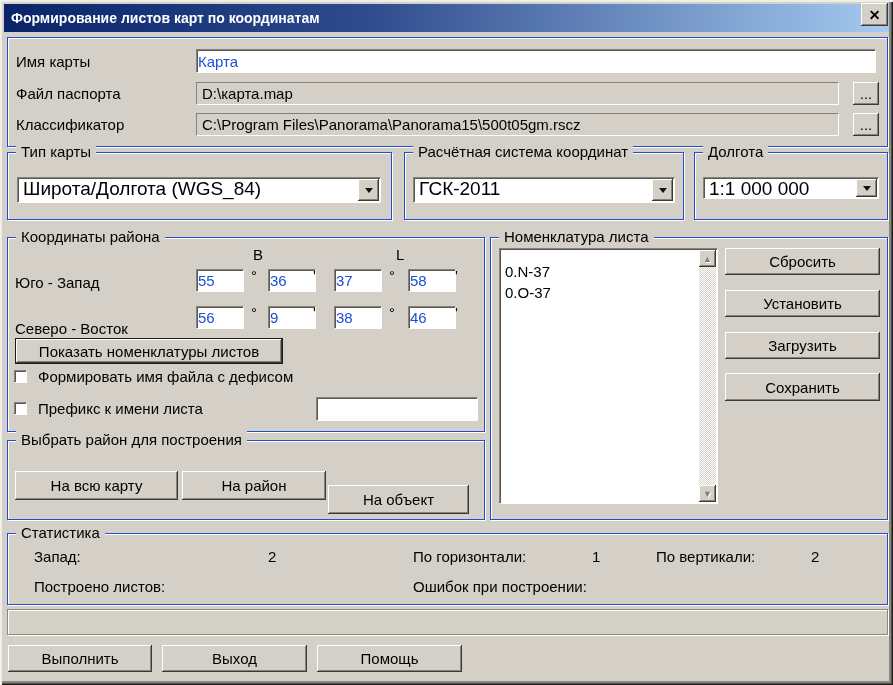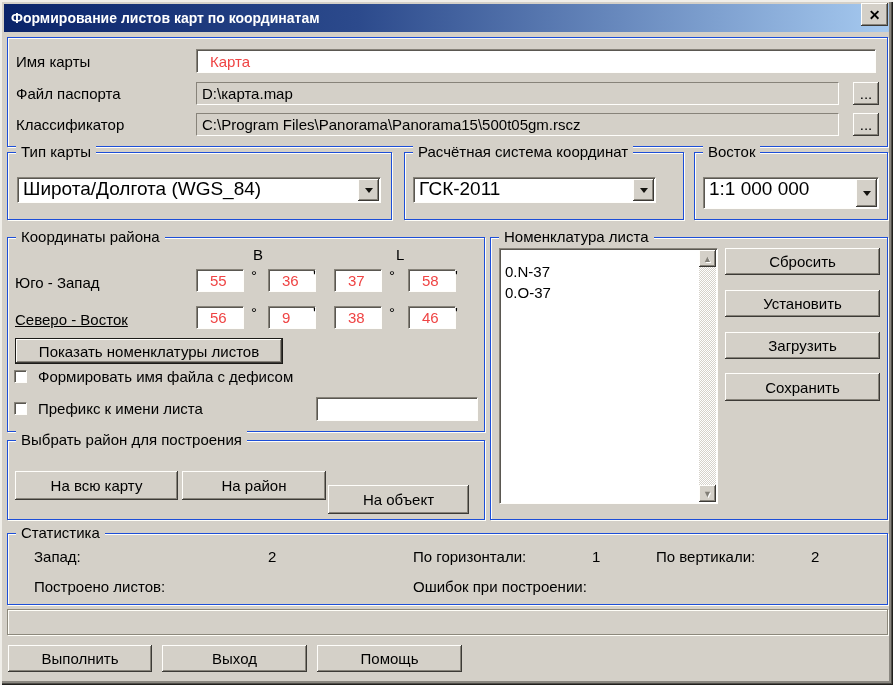--- a/index.html
+++ b/index.html
@@ -50,22 +50,22 @@
     display:flex; align-items:center; justify-content:center; white-space:nowrap;
   }
   .btn.dark-outline { border:1px solid #1c1b18; }
   .sunken {
     position:absolute; box-sizing:border-box; background:#ffffff;
     border:1px solid; border-color:#87837a #fffefb #fffefb #87837a;
     box-shadow: inset 1px 1px 0 #5a5751;
   }
   .gray { background:#d4d0c8; box-shadow:none; border-color:#87837a #fffefb #fffefb #87837a; }
   input.sunken {
-    font-family:"Liberation Sans", sans-serif; font-size:15px; color:#ef4444;
-    padding:0 13px; outline:none;
+    font-family:"Liberation Sans", sans-serif; font-size:15px; color:#1d4ed8;
+    padding:0 1px; outline:none;
   }
   .ro-text { font-size:15px; line-height:21px; padding-left:5px; white-space:nowrap; overflow:hidden; }
   .combo { display:flex; align-items:stretch; }
   .combo-text { flex:1; font-size:19px; line-height:22px; padding-left:5px; white-space:nowrap; overflow:hidden; }
   .combo-btn {
     width:21px; background:#d4d0c8; margin:1px;
     box-shadow: inset -1px -1px 0 #3c3a36, inset 1px 1px 0 #fffefb, inset -2px -2px 0 #87837a;
     display:flex; align-items:center; justify-content:center;
   }
   .tri-down { width:0; height:0; border:4px solid transparent; border-top:5px solid #14130f; margin-top:5px; }
@@ -125,31 +125,31 @@
     <div class="sunken combo" style="left:9px;top:24px;width:364px;height:26px;">
       <div class="combo-text">Широта/Долгота (WGS_84)</div>
       <div class="combo-btn">
         <span class="tri-down"></span>
       </div>
     </div>
   </div>
 
   <div class="frame" style="left:404px;top:152px;width:278px;height:66px;">
     <span class="gtitle">Расчётная система координат</span>
-    <div class="sunken combo" style="left:8px;top:24px;width:243px;height:26px;">
+    <div class="sunken combo" style="left:8px;top:24px;width:262px;height:26px;">
       <div class="combo-text">ГСК-2011</div>
       <div class="combo-btn">
         <span class="tri-down"></span>
       </div>
     </div>
   </div>
 
   <div class="frame" style="left:694px;top:152px;width:192px;height:66px;">
-    <span class="gtitle">Восток</span>
-    <div class="sunken combo" style="left:8px;top:24px;width:176px;height:32px;">
+    <span class="gtitle">Долгота</span>
+    <div class="sunken combo" style="left:8px;top:24px;width:176px;height:22px;">
       <div class="combo-text">1:1 000 000</div>
       <div class="combo-btn">
         <span class="tri-down"></span>
       </div>
     </div>
   </div>
 
   <div class="frame" style="left:7px;top:237px;width:476px;height:193px;">
     <span class="gtitle">Координаты района</span>
 
@@ -159,21 +159,21 @@
     <span class="lbl" style="left:7px;top:36px;">Юго - Запад</span>
     <input class="sunken" style="left: 188px; top: 31px; width: 48px; height: 23px;" value="55">
     <span class="lbl" style="left:243px;top:29px;">°</span>
     <input class="sunken" style="left: 260px; top: 31px; width: 48px; height: 23px;" value="36">
     <span class="lbl" style="left:305px;top:29px;">'</span>
     <input class="sunken" style="left: 326px; top: 31px; width: 48px; height: 23px;" value="37">
     <span class="lbl" style="left:381px;top:29px;">°</span>
     <input class="sunken" style="left: 400px; top: 31px; width: 48px; height: 23px;" value="58">
     <span class="lbl" style="left:447px;top:29px;">'</span>
 
-    <span class="lbl" style="left:7px;top:73px;text-decoration:underline;">Северо - Восток</span>
+    <span class="lbl" style="left:7px;top:82px;">Северо - Восток</span>
     <input class="sunken" style="left: 188px; top: 68px; width: 48px; height: 23px;" value="56">
     <span class="lbl" style="left:243px;top:66px;">°</span>
     <input class="sunken" style="left: 260px; top: 68px; width: 48px; height: 23px;" value="9">
     <span class="lbl" style="left:305px;top:66px;">'</span>
     <input class="sunken" style="left: 326px; top: 68px; width: 48px; height: 23px;" value="38">
     <span class="lbl" style="left:381px;top:66px;">°</span>
     <input class="sunken" style="left: 400px; top: 68px; width: 48px; height: 23px;" value="46">
     <span class="lbl" style="left:447px;top:66px;">'</span>
 
     <button class="btn dark-outline" style="left:7px;top:100px;width:268px;height:26px;">Показать номенклатуры листов</button>

